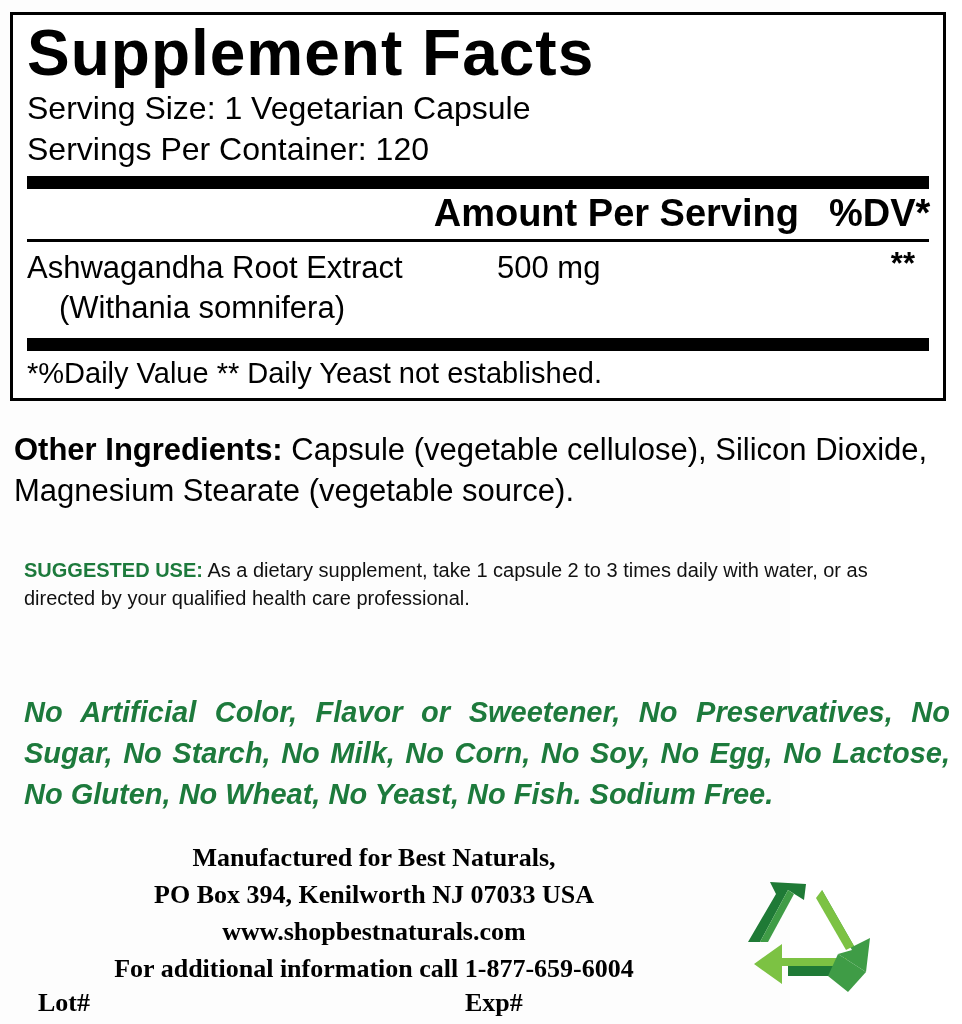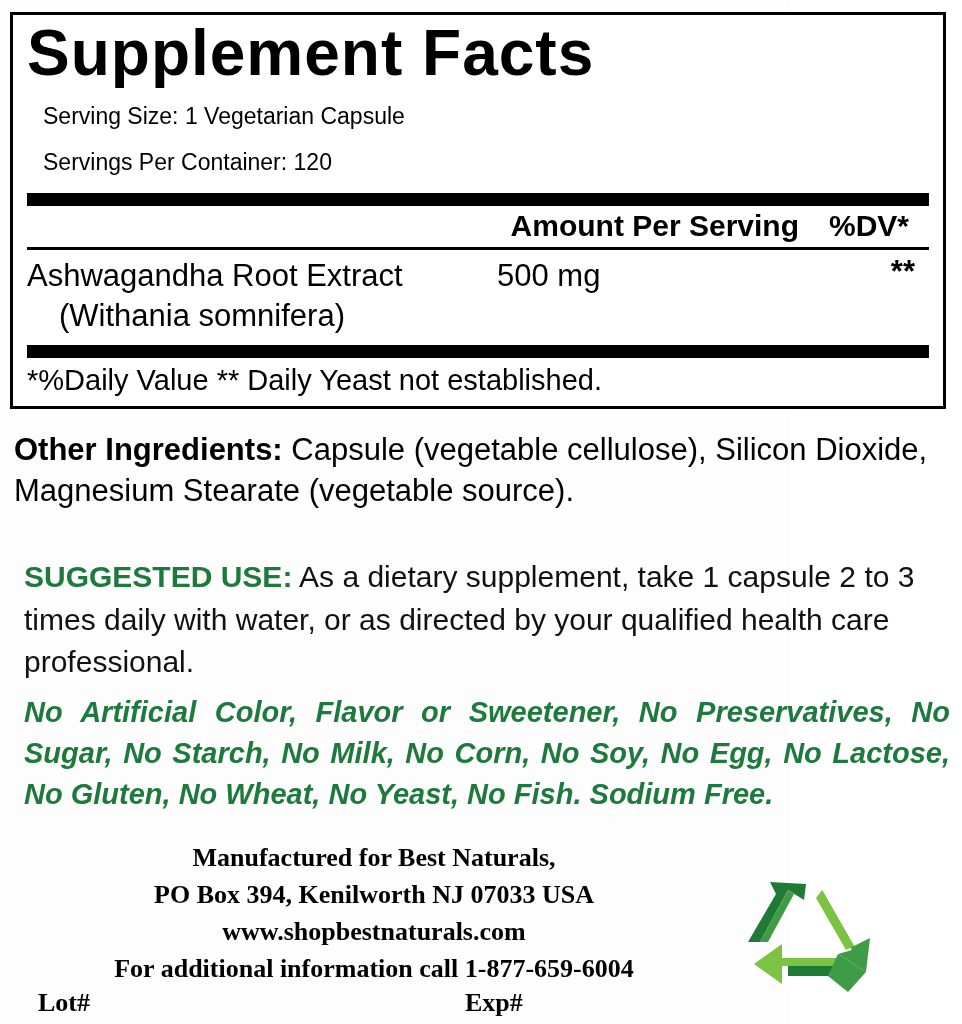--- a/index.html
+++ b/index.html
@@ -31,39 +31,39 @@
   }
   .sf-title {
     font-size: 64px;
     font-weight: bold;
     line-height: 1.02;
     letter-spacing: 1px;
     margin: 0 0 2px 0;
     white-space: nowrap;
   }
   .sf-serving {
-    font-size: 23px;
+    font-size: 32px;
     line-height: 1.28;
-    margin: 16px;
+    margin: 0;
   }
   .rule-thick {
     height: 13px;
     background: #000;
     margin: 6px 0 0 0;
   }
   .rule-thin {
     height: 3px;
     background: #000;
     margin: 0;
   }
   .sf-headerrow {
     display: flex;
     align-items: baseline;
     justify-content: flex-end;
-    font-size: 30px;
+    font-size: 38px;
     font-weight: bold;
     padding: 3px 0 4px 0;
   }
   .sf-headerrow .amt { margin-right: 30px; }
   .sf-headerrow .dv { width: 100px; text-align: left; }
 
   .sf-ingredient {
     position: relative;
     padding: 6px 0 4px 0;
     font-size: 31px;
@@ -101,21 +101,21 @@
     line-height: 1.32;
   }
   .other-ing b { font-weight: bold; }
 
   
   .suggested {
     position: absolute;
     left: 24px;
     top: 556px;
     width: 920px;
-    font-size: 30px;
+    font-size: 20px;
     line-height: 1.42;
     color: #111;
   }
   .suggested .lead {
     color: #1d7a3c;
     font-weight: bold;
   }
 
   
   .freefrom {

